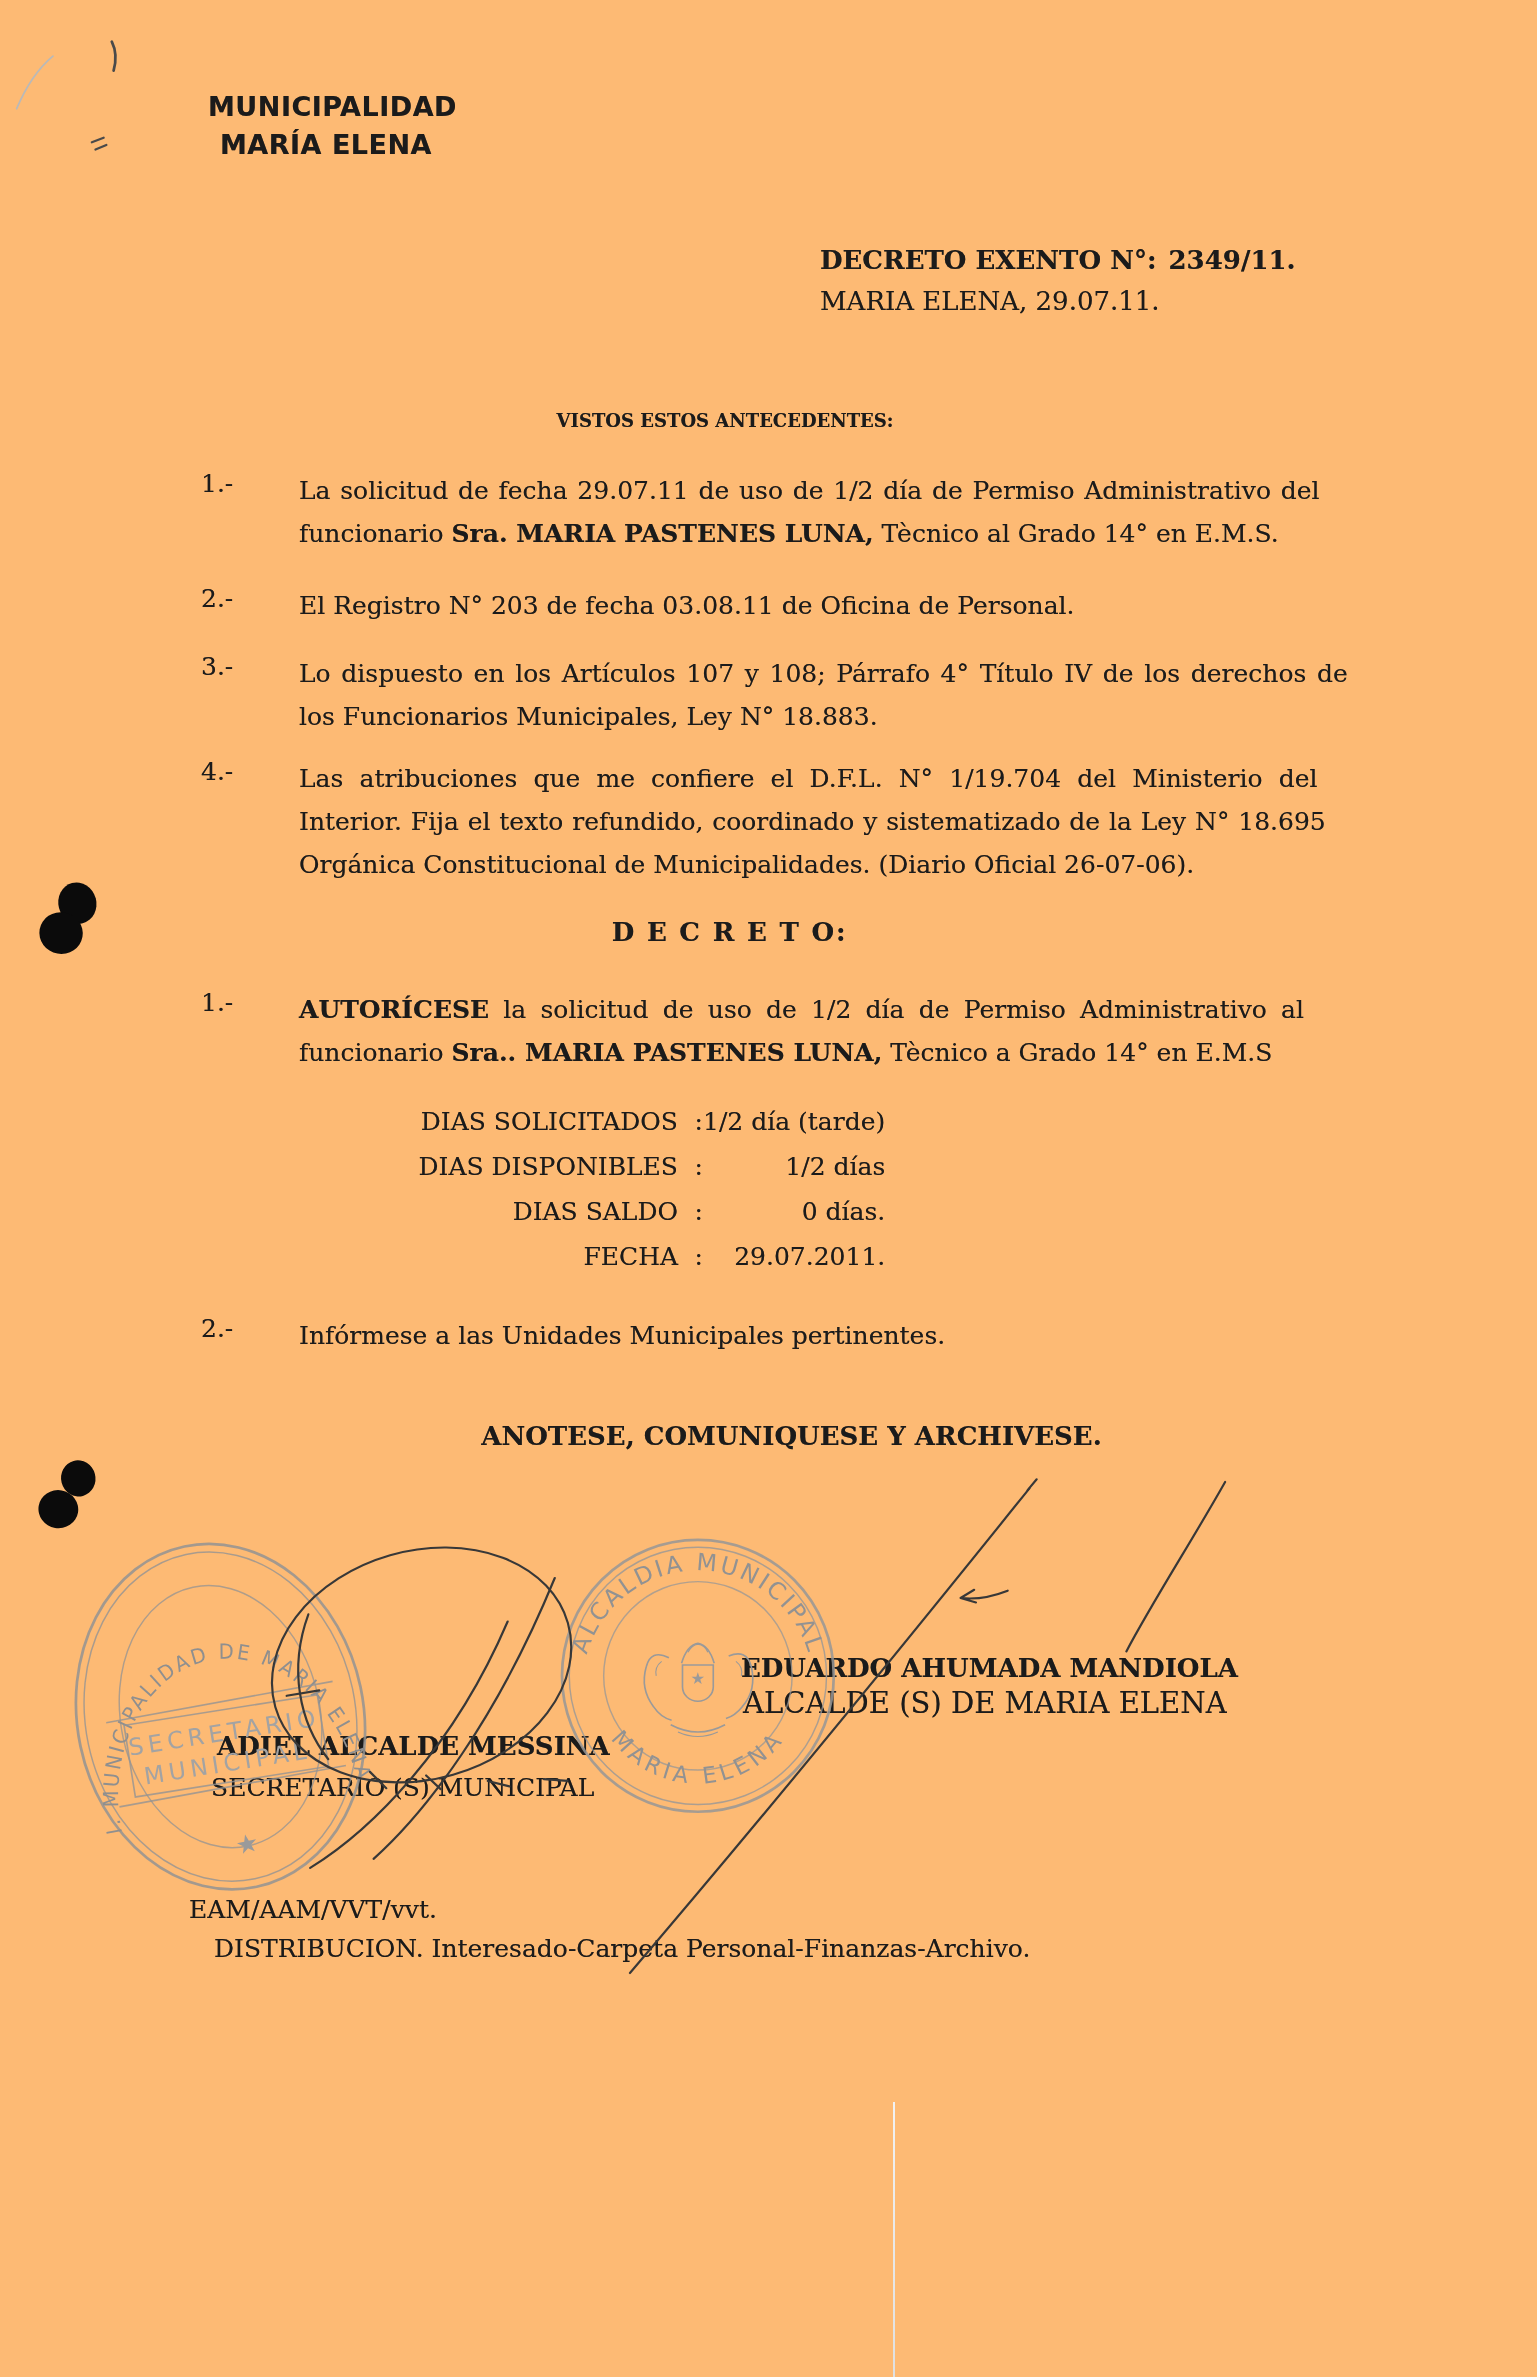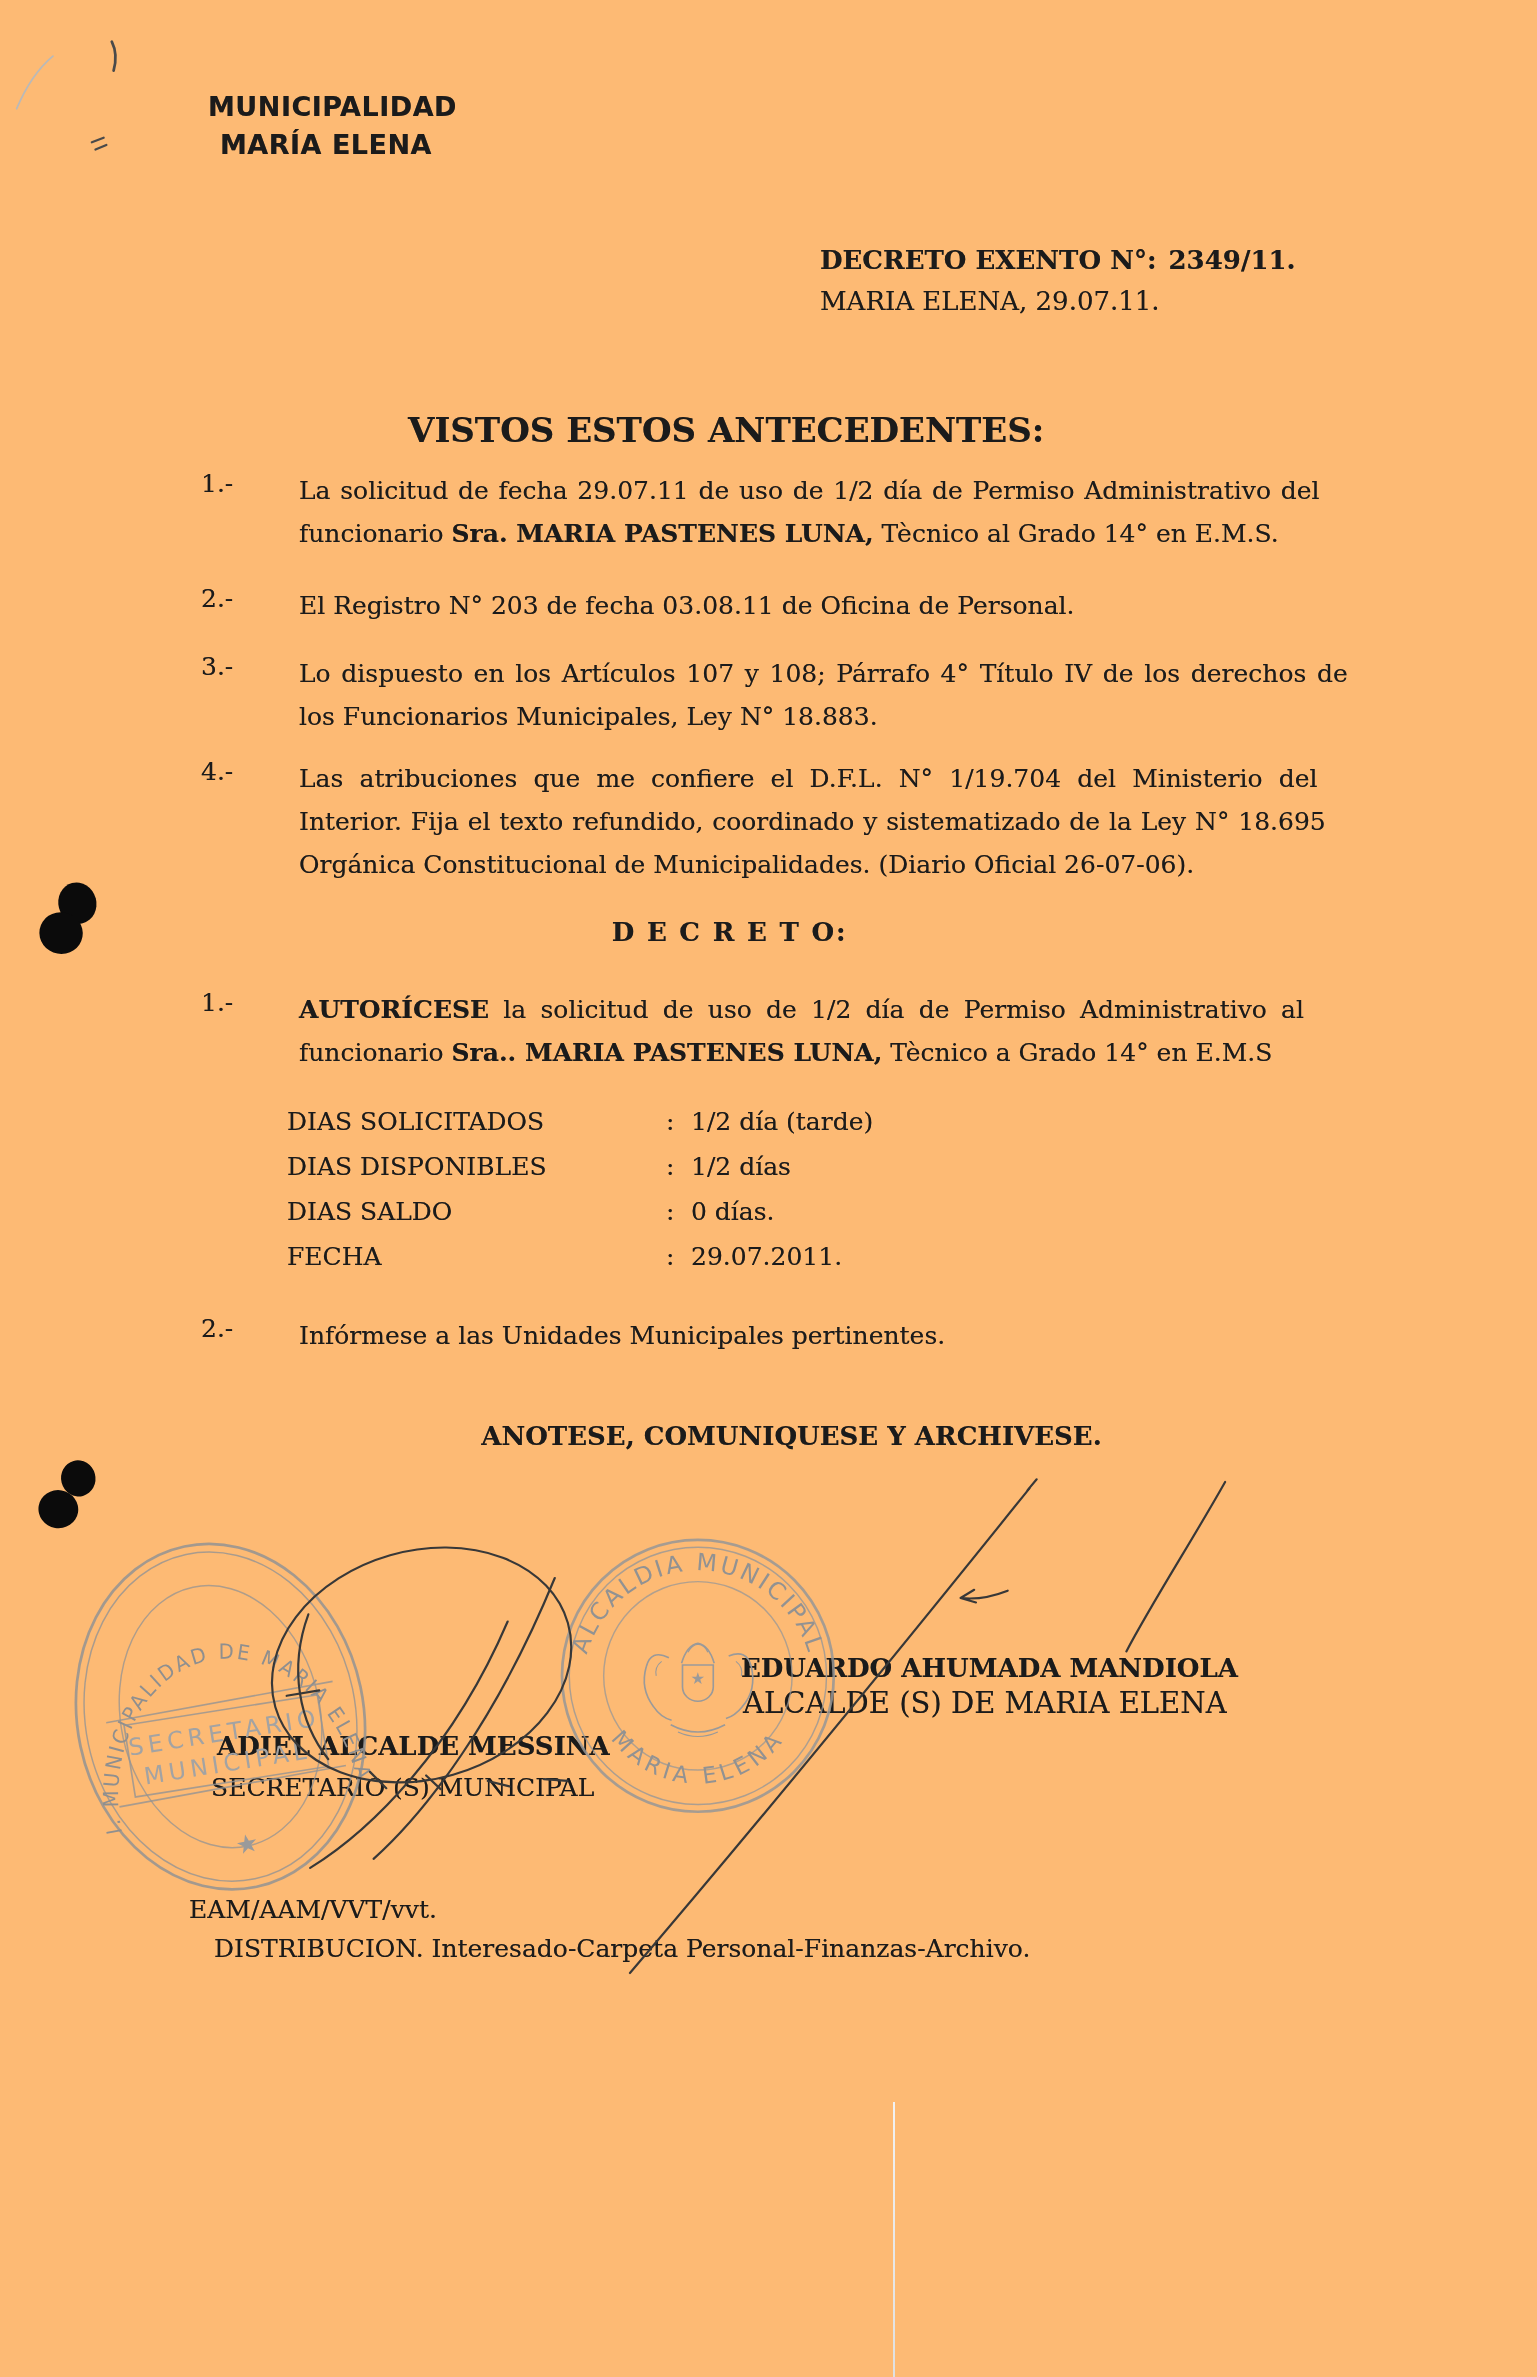--- a/index.html
+++ b/index.html
@@ -9,28 +9,28 @@
     font-family:"DejaVu Serif","Liberation Serif",serif;
     color:#1b1b1b;
   }
   .t{position:absolute;white-space:nowrap;text-shadow:0 0 0.5px rgba(25,25,25,.55);}
   .b{font-weight:bold;}
   .sans{font-family:"DejaVu Sans","Liberation Sans",sans-serif;}
   .letterhead1{left:208px;top:91px;font-size:27px;font-weight:600;letter-spacing:0.5px;}
   .letterhead2{left:220px;top:129px;font-size:27px;font-weight:600;letter-spacing:0.5px;}
   .decree-line1{left:820px;top:238px;font-size:26px;font-weight:bold;display:flex;gap:12px;margin-top:7px;}
   .decree-line2{left:820px;top:286px;font-size:26px;}
-  .vistos-heading{left:408px;top:410px;width:634px;text-align:center;font-size:34px;font-weight:bold;}
+  .vistos-heading{left:408px;top:410px;width:634px;text-align:center;font-size:18px;font-weight:bold;}
   .decreto-heading{left:453px;top:917px;width:553px;text-align:center;font-size:26px;font-weight:bold;letter-spacing:1.8px;}
   .closing{left:469px;top:1421px;width:645px;text-align:center;font-size:26px;font-weight:bold;}
   .item{position:absolute;}
   .item-num{position:absolute;left:201px;font-size:25px;text-shadow:0 0 0.5px rgba(25,25,25,.55);}
   .item-lines{position:absolute;left:299px;}
   .line{font-size:25px;line-height:43px;white-space:nowrap;text-shadow:0 0 0.5px rgba(25,25,25,.55);}
-  .days-table{position:absolute;left:287px;top:1107px;}
+  .days-table{position:absolute;left:299px;top:1107px;text-align:right;}
   .days-row{display:grid;grid-template-columns:379px 25px auto;height:45px;align-items:start;}
   .days-row span{font-size:25px;text-shadow:0 0 0.5px rgba(25,25,25,.55);white-space:nowrap;}
   .alcalde-name{left:741px;top:1653px;font-size:26px;font-weight:bold;}
   .alcalde-title{left:743px;top:1686px;font-size:29px;}
   .secretario-name{left:217px;top:1731px;font-size:26px;font-weight:bold;}
   .secretario-title{left:211px;top:1773px;font-size:25px;}
   .footer-initials{left:189px;top:1895px;font-size:25px;}
   .footer-distribution{left:214px;top:1934px;font-size:25px;}
   #overlay{position:absolute;left:0;top:0;pointer-events:none;}
   .crease{position:absolute;left:893px;top:2102px;width:1.8px;height:275px;

